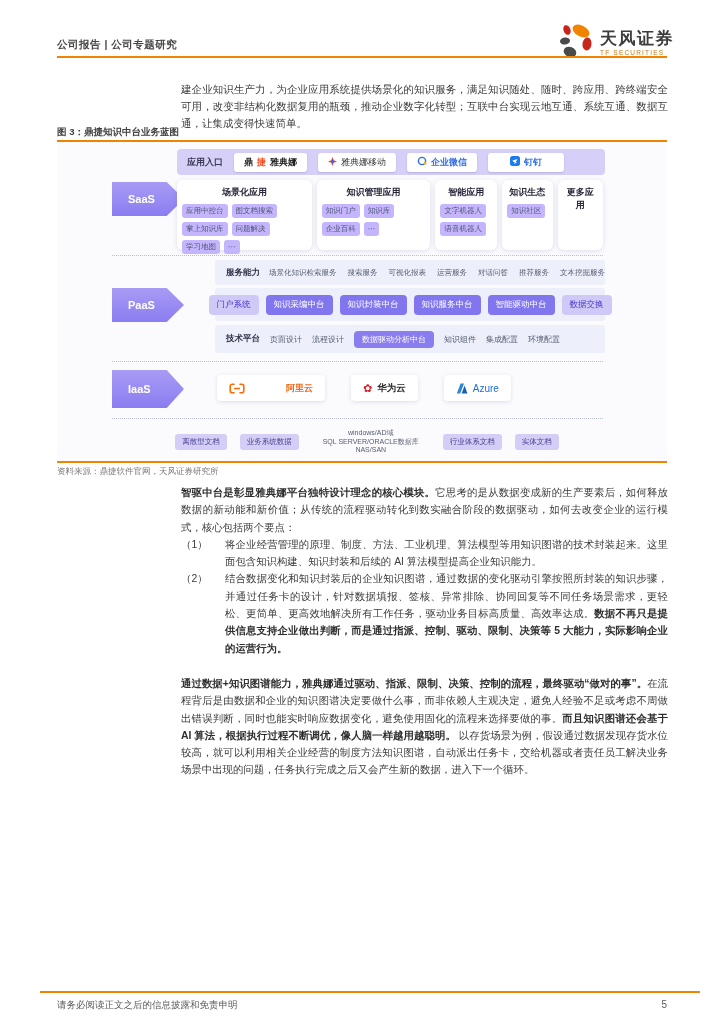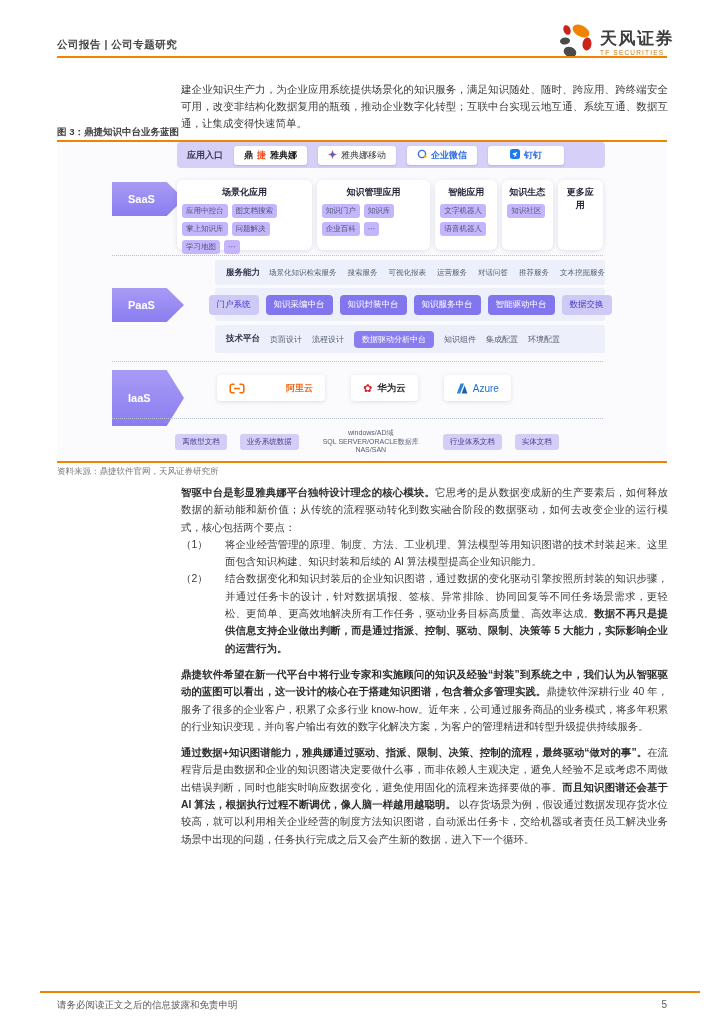--- a/index.html
+++ b/index.html
@@ -17,21 +17,21 @@
   
   .intro{left:181px;top:70px;width:487px;font-size:10.5px;line-height:17.3px;text-align:justify;}
 
   
   .fig-caption{left:57px;top:126px;font-size:9.5px;font-weight:bold;color:#404040;}
   .rule-cap{left:57px;top:140px;width:610px;height:1.5px;background:#F08300;}
   .figure{left:57px;top:142px;width:610px;height:319px;background:#fbfbfe;}
   .rule-figbottom{left:57px;top:461px;width:610px;height:1.5px;background:#F08300;}
   .source-note{left:57px;top:466px;font-size:8.5px;color:#7a7a7a;}
 
-  .entry-bar{left:120px;top:0;width:428px;height:26px;background:#d6d0f8;border-radius:4px;
+  .entry-bar{left:120px;top:7px;width:428px;height:26px;background:#d6d0f8;border-radius:4px;
              display:flex;align-items:center;gap:11px;padding:0 10px;box-sizing:border-box;}
   .entry-label{font-size:9px;font-weight:bold;color:#3a3a55;}
   .entry-btn{background:#fff;border-radius:3px;height:19px;display:flex;align-items:center;gap:4px;
              padding:0 10px;font-size:9px;color:#333;box-shadow:0 1px 2px rgba(90,90,140,.25);}
   .entry-btn.brandbtn{font-weight:800;color:#1d1d1d;}
   .entry-btn .hl-char{color:#f04f23;}
   .entry-btn.bluebtn{color:#2e6be5;font-weight:bold;}
   .entry-btn.wide{padding:0 22px;}
 
   .saas-row{left:120px;top:38px;width:426px;height:70px;display:flex;gap:5px;}
@@ -59,21 +59,21 @@
 
   .tech-row{left:158px;top:183px;width:390px;height:28px;gap:10px;padding:0 11px;}
   .tech-item{font-size:8px;color:#555b72;white-space:nowrap;}
   .tech-item.hl{background:#8a7df0;color:#fff;border-radius:4px;padding:3px 8px;}
 
   .arrow{clip-path:polygon(0 0,76% 0,100% 50%,76% 100%,0 100%);
          background:linear-gradient(180deg,#a89bf5,#8a7df0);color:#fff;font-weight:bold;font-size:11px;
          display:flex;align-items:center;padding-left:16px;box-sizing:border-box;width:72px;height:34px;}
   .arr-saas{left:55px;top:40px;}
   .arr-paas{left:55px;top:146px;}
-  .arr-iaas{left:55px;top:228px;height:56px;}
+  .arr-iaas{left:55px;top:228px;height:38px;}
 
   .iaas-row{left:160px;top:230px;width:330px;height:32px;display:flex;gap:26px;align-items:center;}
   .provider{background:#fff;border-radius:4px;box-shadow:0 1px 4px rgba(99,102,150,.20);height:26px;
             display:flex;align-items:center;gap:5px;padding:0 12px;}
   .prov-ali{font-size:9px;font-weight:bold;color:#f26a1b;margin-left:36px;}
   .prov-hw{font-size:9.5px;font-weight:bold;color:#2b2b2b;}
   .prov-az{font-size:10px;color:#1f6fd4;}
   .flower{color:#d2232a;font-size:11px;line-height:11px;}
 
   .infra-row{left:108px;top:284px;width:404px;height:32px;display:flex;gap:24px;align-items:center;justify-content:center;}
@@ -289,21 +289,20 @@
     <p><span class="b">智驱中台是彰显雅典娜平台独特设计理念的核心模块。</span><span>它思考的是从数据变成新的生产要素后，如何释放数据的新动能和新价值；从传统的流程驱动转化到数实融合阶段的数据驱动，如何去改变企业的运行模式，核心包括两个要点：</span></p>
     <div class="list-item">
       <span class="marker">（1）</span>
       <span class="content"><span>将企业经营管理的原理、制度、方法、工业机理、算法模型等用知识图谱的技术封装起来。这里面包含知识构建、知识封装和后续的 AI 算法模型提高企业知识能力。</span><span class="b"></span></span>
     </div>
     <div class="list-item">
       <span class="marker">（2）</span>
       <span class="content"><span>结合数据变化和知识封装后的企业知识图谱，通过数据的变化驱动引擎按照所封装的知识步骤，并通过任务卡的设计，针对数据填报、签核、异常排除、协同回复等不同任务场景需求，更轻松、更简单、更高效地解决所有工作任务，驱动业务目标高质量、高效率达成。</span><span class="b">数据不再只是提供信息支持企业做出判断，而是通过指派、控制、驱动、限制、决策等 5 大能力，实际影响企业的运营行为。</span></span>
     </div>
     <div class="gap"></div>
-    <p><span class="b">鼎捷软件希望在新一代平台中将行业专家和实施顾问的知识及经验“封装”到系统之中，我们认为从智驱驱动的蓝图可以看出，这一设计的核心在于搭建知识图谱，包含着众多管理实践。</span><span>鼎捷软件深耕行业 40 年，服务了很多的企业客户，积累了众多行业 know-how。近年来，公司通过服务商品的业务模式，将多年积累的行业知识变现，并向客户输出有效的数字化解决方案，为客户的管理精进和转型升级提供持续服务。</span></p>
     <div class="gap"></div>
     <p><span class="b">通过数据+知识图谱能力，雅典娜通过驱动、指派、限制、决策、控制的流程，最终驱动“做对的事”。</span><span>在流程背后是由数据和企业的知识图谱决定要做什么事，而非依赖人主观决定，避免人经验不足或考虑不周做出错误判断，同时也能实时响应数据变化，避免使用固化的流程来选择要做的事。</span><span class="b">而且知识图谱还会基于 AI 算法，根据执行过程不断调优，像人脑一样越用越聪明。</span><span> 以存货场景为例，假设通过数据发现存货水位较高，就可以利用相关企业经营的制度方法知识图谱，自动派出任务卡，交给机器或者责任员工解决业务场景中出现的问题，任务执行完成之后又会产生新的数据，进入下一个循环。</span></p>
   </div>
 
   <div class="abs rule-footer"></div>
   <div class="abs disclaimer">请务必阅读正文之后的信息披露和免责申明</div>
   <div class="abs page-num">5</div>
 
 </div>
 

